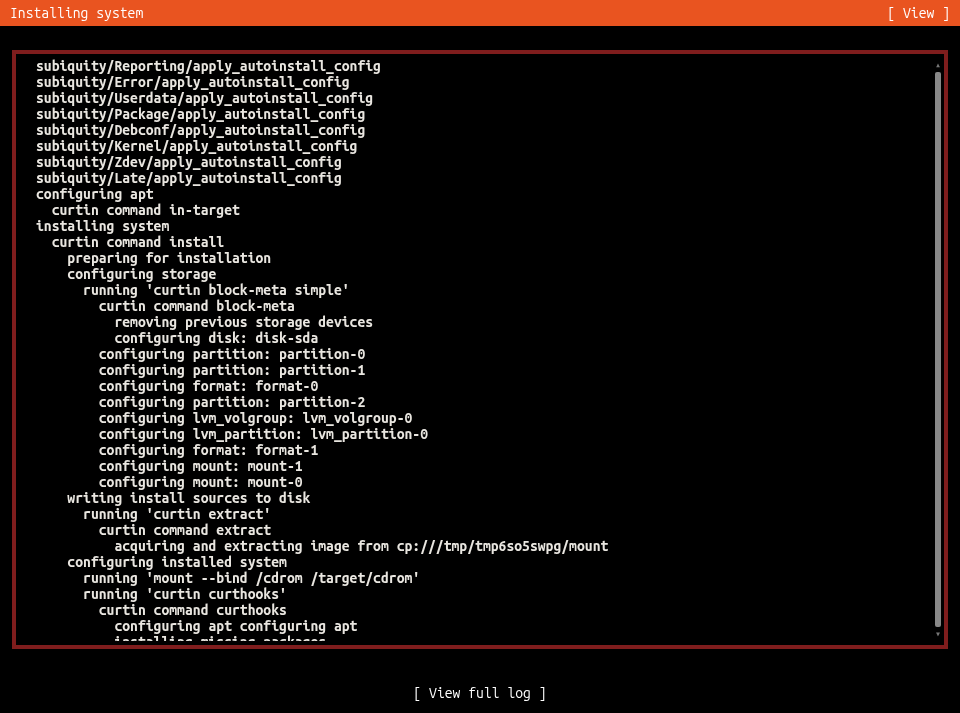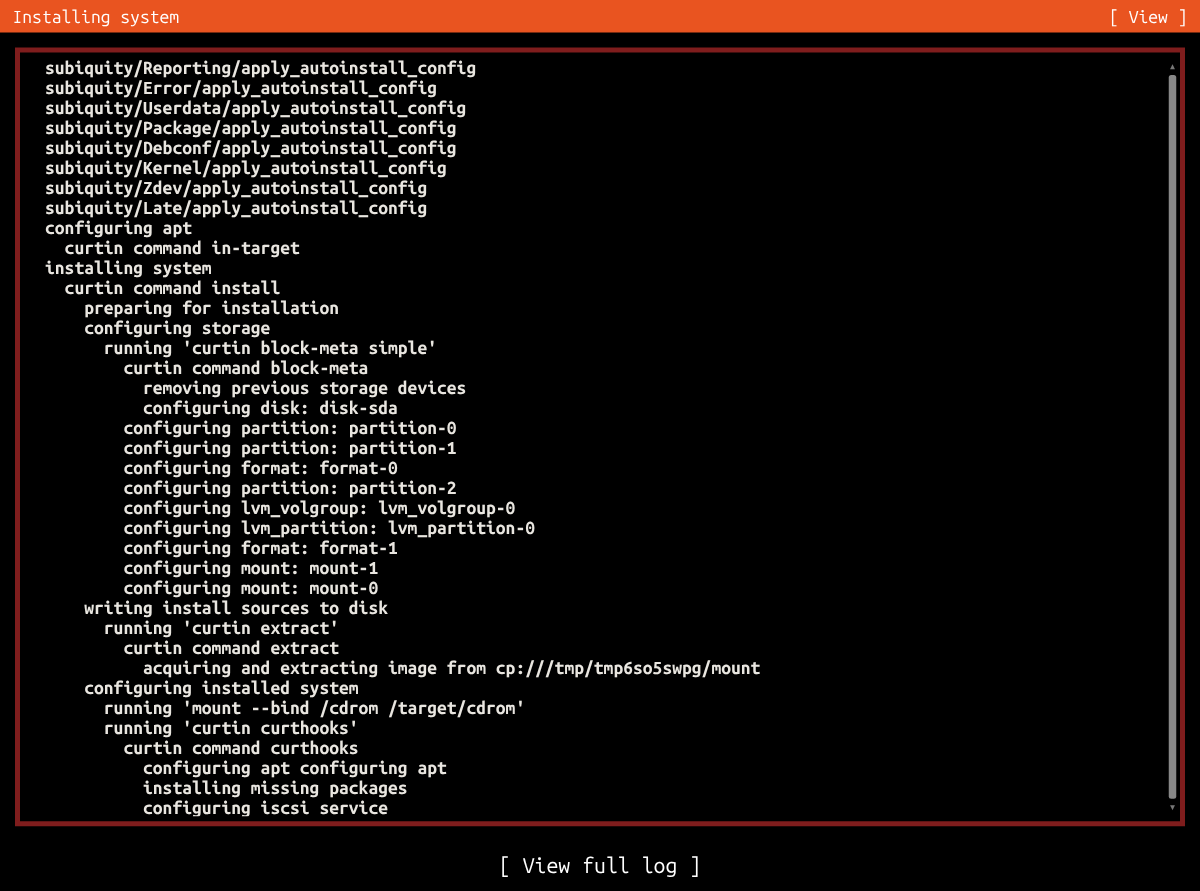--- a/index.html
+++ b/index.html
@@ -12,20 +12,21 @@
     line-height: 16px;
     color: #fff;
     overflow: hidden;
   }
   .screen {
     width: 960px;
     height: 713px;
     display: flex;
     flex-direction: column;
     background: #000;
+    gap: 12px;
   }
   .titlebar {
     height: 26px;
     background: #e95420;
     color: #fff;
     display: flex;
     align-items: center;
     padding: 0 10px;
     justify-content: space-between;
     font-size: 14px;
@@ -74,21 +75,21 @@
     bottom: 12px;
     background: #888;
     border-radius: 2px;
   }
   .footer {
     height: 40px;
     display: flex;
     align-items: center;
     justify-content: center;
     color: #fff;
-    font-size: 17px;
+    font-size: 14px;
   }
   .footer .btn {
     cursor: pointer;
   }
 </style>
 </head>
 <body>
 
 <div class="screen">
 

